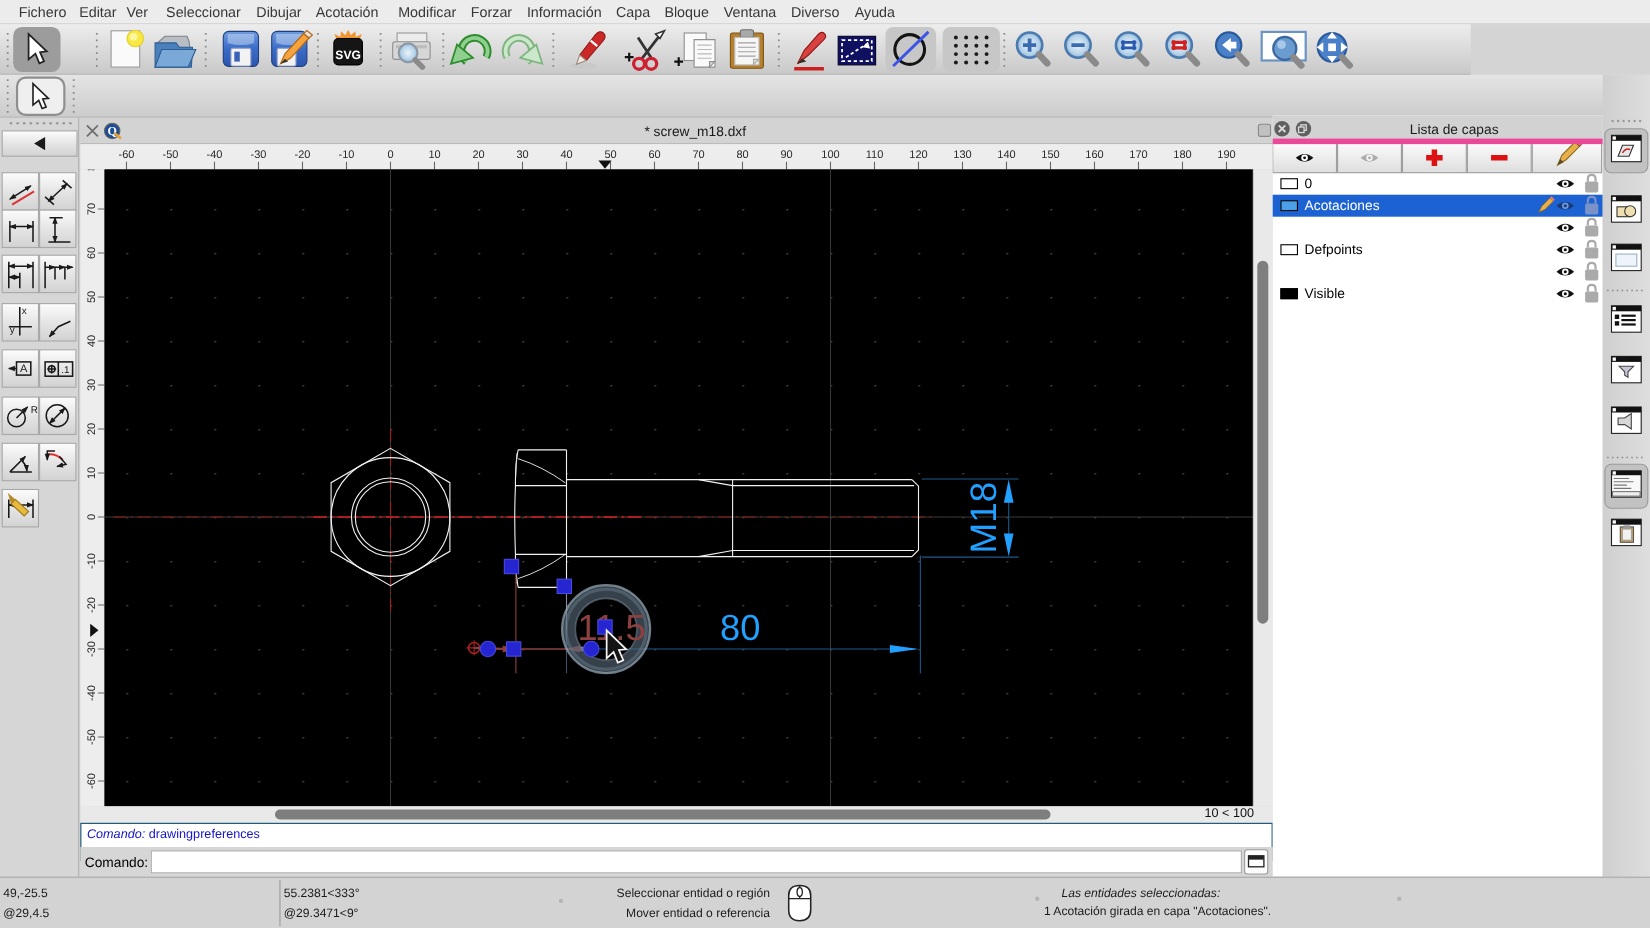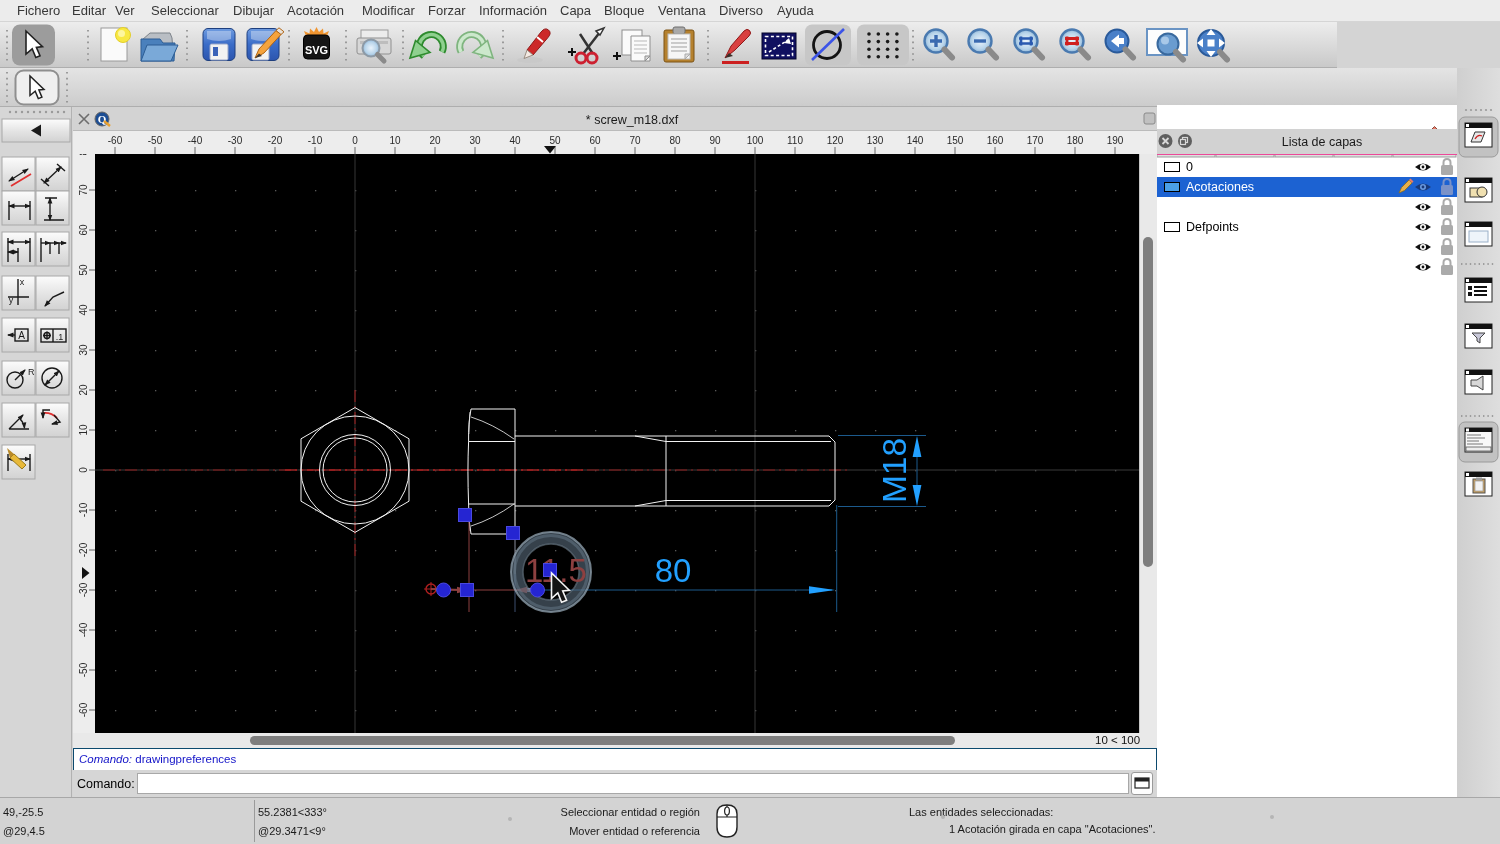--- a/index.html
+++ b/index.html
@@ -13,21 +13,21 @@
 #palette { left:0; top:107px; width:72px; height:693px; background:#d6d6d6; border-right:1px solid #b2b2b2; }
 #tabbar { left:73px; top:107px; width:1084px; height:24px; background:#d3d3d3; border-bottom:1px solid #bbbbbb; }
 #hruler { left:73px; top:131px; width:1084px; height:23px; background:#ededed; }
 #vruler { left:73px; top:154px; width:22px; height:579px; background:#ededed; }
 #canvas { left:95px; top:154px; width:1044px; height:579px; background:#000; }
 #vscroll { left:1139px; top:154px; width:18px; height:579px; background:#e9e9e9; border-left:1px solid #c6c6c6; }
 #hscrollrow { left:73px; top:733px; width:1084px; height:15px; background:#e9e9e9; }
 #cmdhist { left:73px; top:748px; width:1084px; height:35px; background:#ffffff; border:1px solid #0c4a6e; font-size:11.5px; color:#1414c8; line-height:20px; }
 #cmdrow { left:73px; top:770px; width:1084px; height:27px; background:#d6d6d6; }
 #rightpanel { left:1157px; top:105px; width:300px; height:692px; background:#ffffff; }
-#paneltitle { left:1157px; top:105px; width:300px; height:26px; background:#d2d2d2; border-bottom:1px solid #ec4899;margin-top:24px; }
+#paneltitle { left:1157px; top:105px; width:300px; height:26px; background:#d2d2d2; border-bottom:5px solid #ec4899; }
 #dock { left:1457px; top:68px; width:43px; height:729px; background:linear-gradient(90deg,#cfcfcf,#dedede); }
 #statusbar { left:0; top:797px; width:1500px; height:47px; background:#d3d3d3; border-top:1px solid #a8a8a8; font-size:11px; color:#1a1a1a; }
 .lrow { position:absolute; left:0; width:300px; height:20px; font-size:12.5px; line-height:20px; color:#000; }
 .swatch { position:absolute; left:7px; top:5px; width:16px; height:10px; border:1px solid #000; }
 .lbl { position:absolute; left:29px; top:0; }
 </style>
 </head>
 <body>
 <div id="menubar" class="abs">
     <span style="left:17px">Fichero</span>
@@ -527,20 +527,24 @@
       <span class="lbl">0</span>
     </div>
 <div class="lrow" style="top:72px;background:#1c62d2;color:#fff;">
       <div class="swatch" style="background:#4ba0e8;"></div>
       <span class="lbl">Acotaciones</span>
     </div>
 <div class="lrow" style="top:112px;">
       <div class="swatch" style="background:#fff;"></div>
       <span class="lbl">Defpoints</span>
     </div>
+<div class="lrow" style="top:152px;">
+      <div class="swatch" style="background:#000;"></div>
+      <span class="lbl">Visible</span>
+    </div>
 <svg width="300" height="692" style="position:absolute;left:0;top:0;">
 <g id="roweyes" fill="#111">
 <g transform="translate(258,54)">
           <path d="M0 8 Q8 1 16 8 Q8 15 0 8 Z"></path>
           <circle cx="8" cy="8" r="3" fill="#fff"></circle>
           <circle cx="8" cy="8" r="1.4"></circle>
         </g>
 <g transform="translate(258,74)" fill="#123a8c">
           <path d="M0 8 Q8 1 16 8 Q8 15 0 8 Z" fill="#1a3a7a"></path>
           <circle cx="8" cy="8" r="3" fill="#6a9ae0"></circle>
@@ -694,18 +698,18 @@
 <div class="abs" style="left:254px;top:2px;width:1px;height:42px;background:#9a9a9a;"></div>
 <span class="abs" style="left:258px;top:8px;">55.2381&lt;333°</span>
 <span class="abs" style="left:258px;top:27px;">@29.3471&lt;9°</span>
 <span class="abs" style="left:500px;top:8px;width:200px;text-align:right;">Seleccionar entidad o región</span>
 <span class="abs" style="left:500px;top:27px;width:200px;text-align:right;">Mover entidad o referencia</span>
 <svg class="abs" style="left:714px;top:4px;" width="28" height="38">
 <path d="M3 12 Q3 3 13 3 Q23 3 23 12 L23 25 Q23 35 13 35 Q3 35 3 25 Z" fill="#fff" stroke="#222" stroke-width="1.4"></path>
 <path d="M3 15 L23 15 M13 3 L13 15" stroke="#222" stroke-width="1.2" fill="none"></path>
 <ellipse cx="13" cy="9" rx="2.4" ry="4" fill="#fff" stroke="#222" stroke-width="1.2"></ellipse>
 </svg>
-<span class="abs" style="left:909px;top:8px;">Las entidades seleccionadas:</span>
+<span class="abs" style="left:965px;top:8px;font-style:italic;">Las entidades seleccionadas:</span>
 <span class="abs" style="left:949px;top:25px;">1 Acotación girada en capa "Acotaciones".</span>
 <div class="abs" style="left:508px;top:19px;width:4px;height:4px;border-radius:2px;background:#b5b5b5;"></div>
 <div class="abs" style="left:941px;top:17px;width:4px;height:4px;border-radius:2px;background:#b5b5b5;"></div>
 <div class="abs" style="left:1270px;top:17px;width:4px;height:4px;border-radius:2px;background:#b5b5b5;"></div>
 </div>
 
 </body></html>

